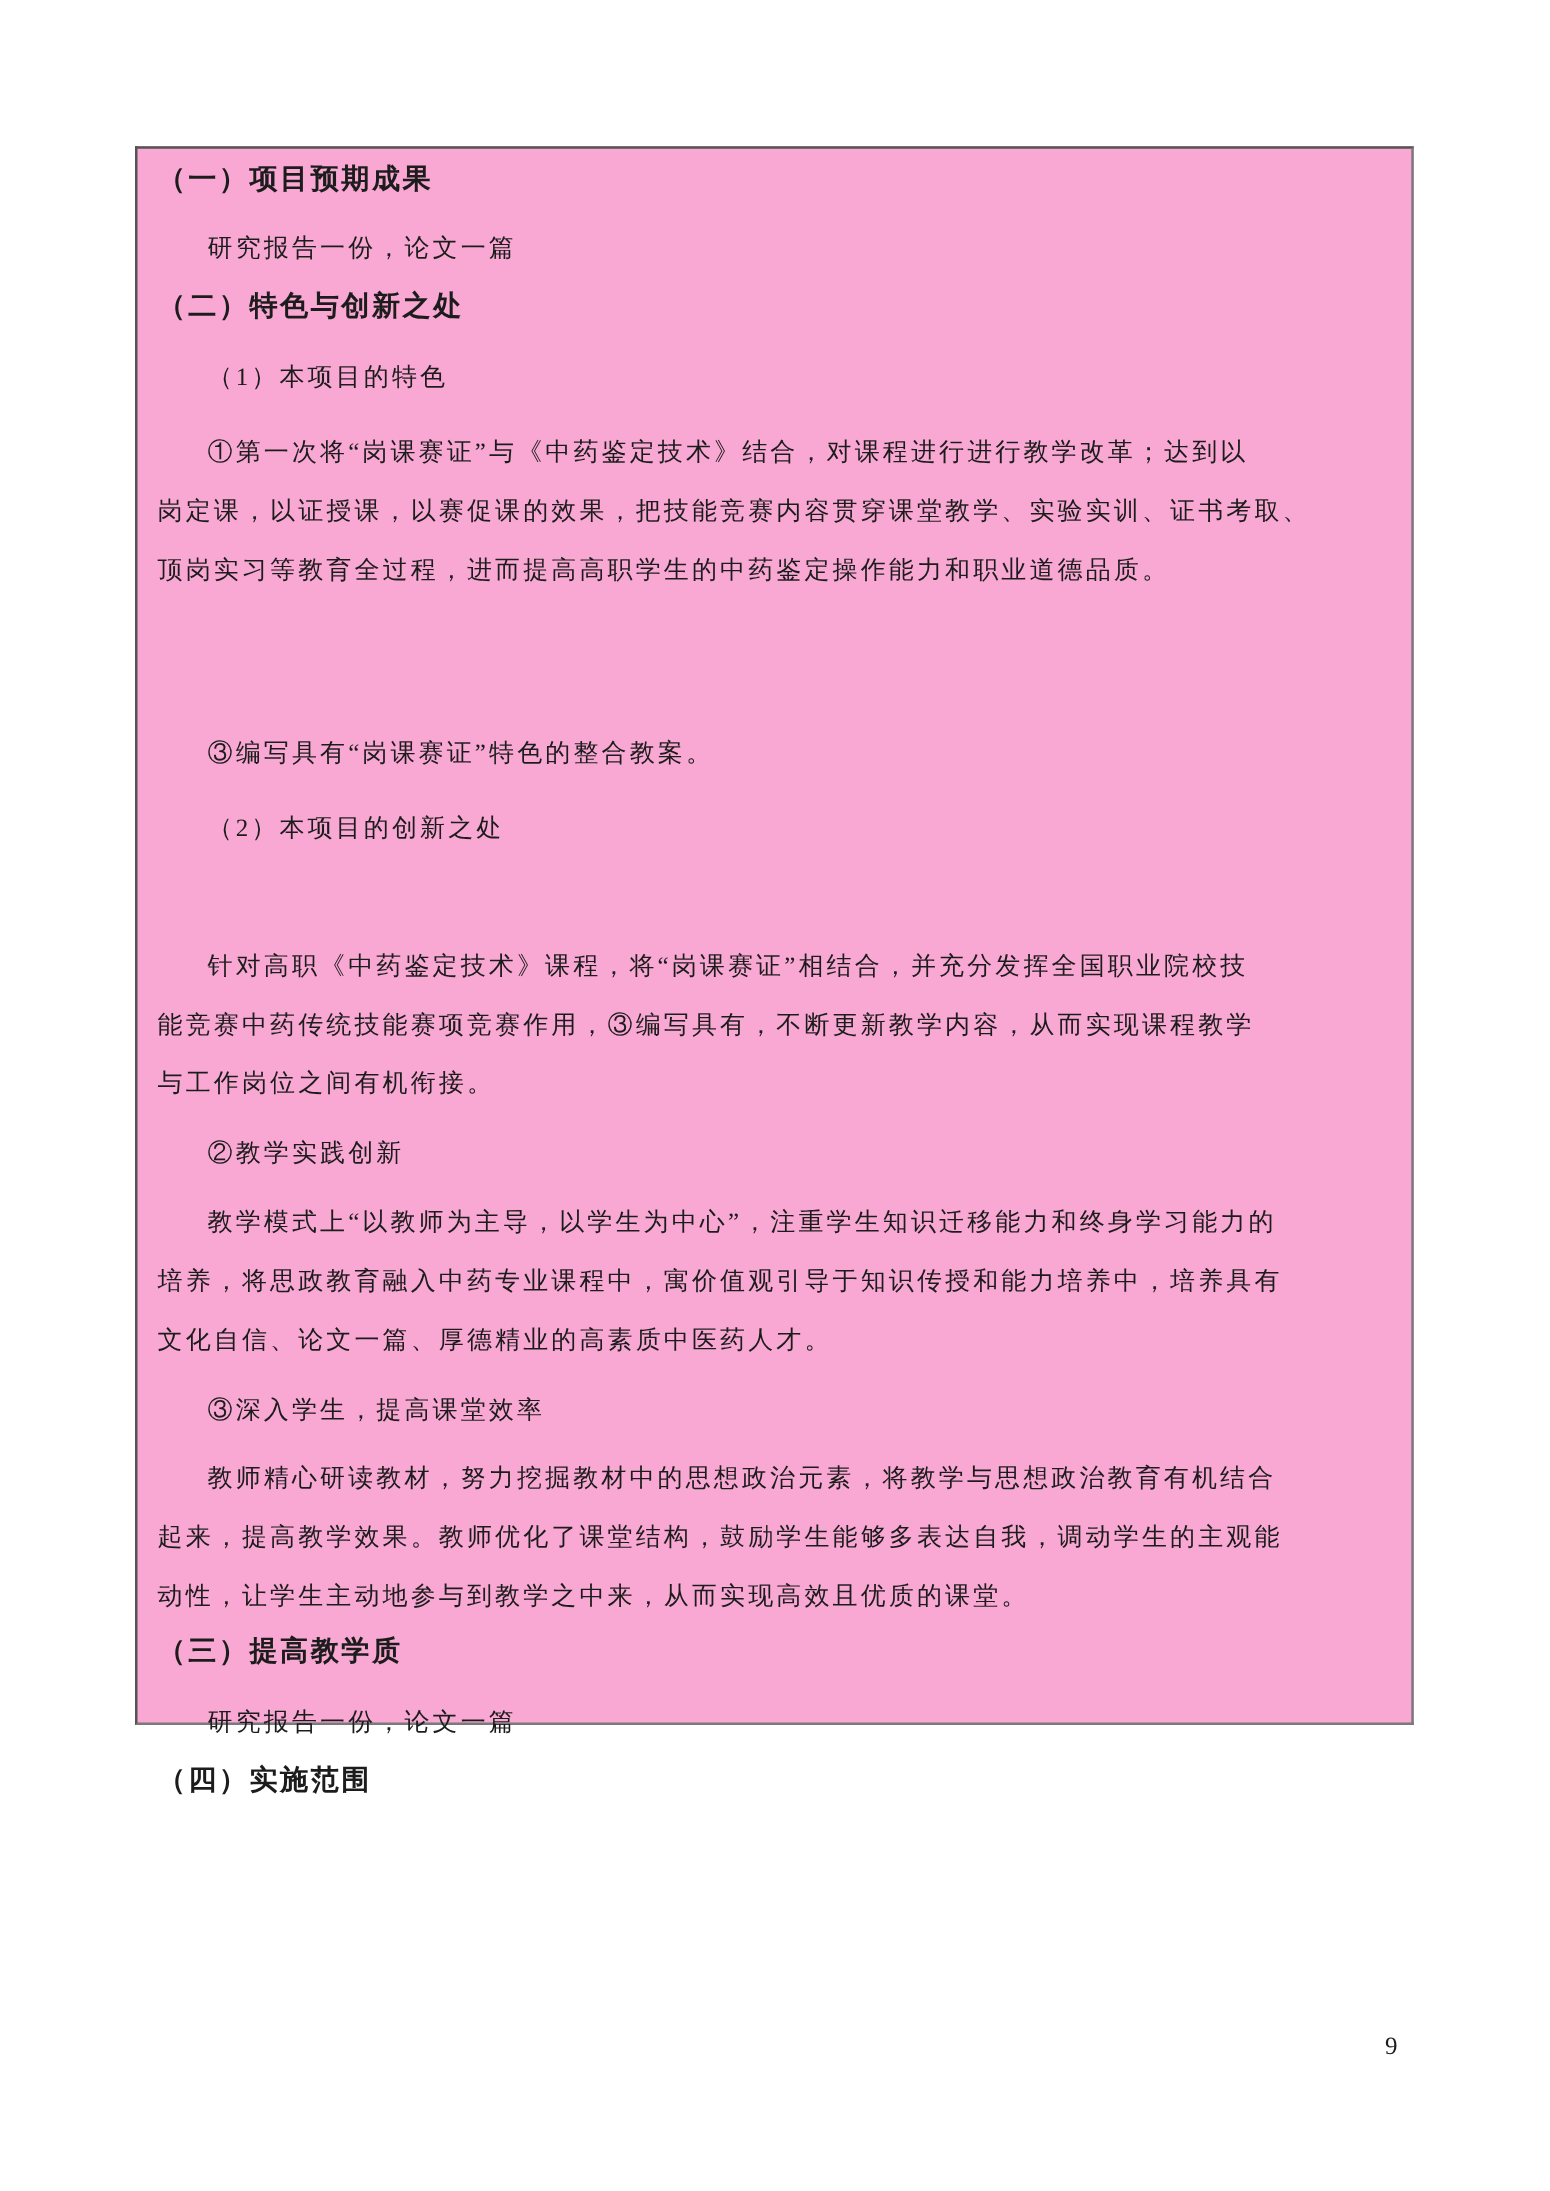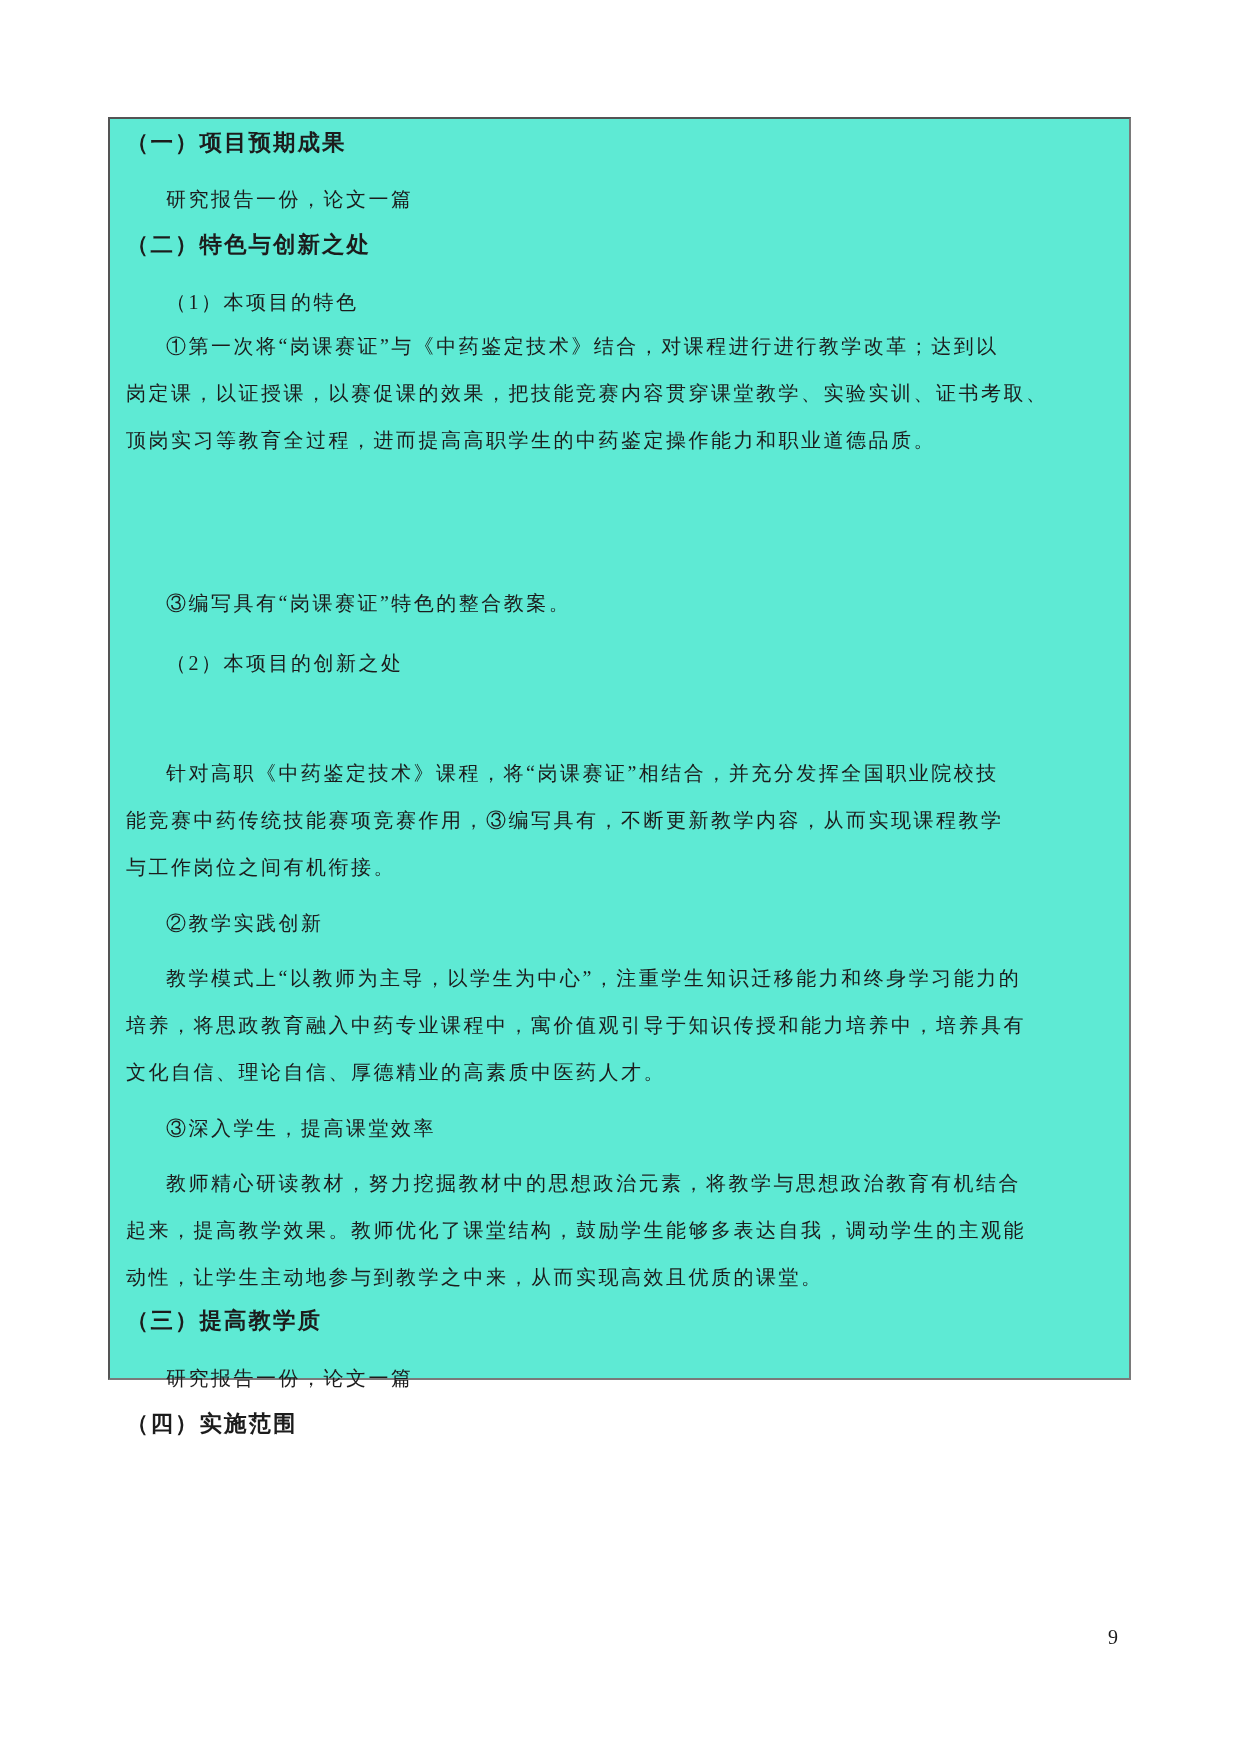--- a/index.html
+++ b/index.html
@@ -15,21 +15,21 @@
   }
   .doc-box {
     position: absolute;
     left: 108px;
     top: 117px;
     width: 1023px;
     height: 1263px;
     border: 2px solid #545454;
     border-right-color: #7a7a7a;
     border-bottom-color: #7a7a7a;
-    background: #5eead4;
+    background: #f9a8d4;
   }
   .block {
     position: absolute;
     left: 16px;
     width: 986px;
     line-height: 47px;
     white-space: pre-line;
     letter-spacing: 2.5px;
   }
   .heading {
@@ -53,32 +53,32 @@
 </style>
 </head>
 <body>
 
 <div class="page">
   <div class="doc-box">
     <div class="block heading" style="top:0px">（一）项目预期成果</div>
     <div class="block body-text" style="top:57px">研究报告一份，论文一篇</div>
     <div class="block heading" style="top:102px">（二）特色与创新之处</div>
     <div class="block body-text" style="top:160px">（1）本项目的特色</div>
-    <div class="block body-text" style="top:204px">①第一次将“岗课赛证”与《中药鉴定技术》结合，对课程进行进行教学改革；达到以
+    <div class="block body-text" style="top:220px">①第一次将“岗课赛证”与《中药鉴定技术》结合，对课程进行进行教学改革；达到以
 岗定课，以证授课，以赛促课的效果，把技能竞赛内容贯穿课堂教学、实验实训、证书考取、
 顶岗实习等教育全过程，进而提高高职学生的中药鉴定操作能力和职业道德品质。</div>
     <div class="block body-text" style="top:461px">③编写具有“岗课赛证”特色的整合教案。</div>
     <div class="block body-text" style="top:521px">（2）本项目的创新之处</div>
     <div class="block body-text" style="top:631px">针对高职《中药鉴定技术》课程，将“岗课赛证”相结合，并充分发挥全国职业院校技
 能竞赛中药传统技能赛项竞赛作用，③编写具有，不断更新教学内容，从而实现课程教学
 与工作岗位之间有机衔接。</div>
     <div class="block body-text" style="top:781px">②教学实践创新</div>
     <div class="block body-text" style="top:836px">教学模式上“以教师为主导，以学生为中心”，注重学生知识迁移能力和终身学习能力的
 培养，将思政教育融入中药专业课程中，寓价值观引导于知识传授和能力培养中，培养具有
-文化自信、理论自信、厚德精业的高素质中医药人才。</div>
+文化自信、论文一篇、厚德精业的高素质中医药人才。</div>
     <div class="block body-text" style="top:986px">③深入学生，提高课堂效率</div>
     <div class="block body-text" style="top:1041px">教师精心研读教材，努力挖掘教材中的思想政治元素，将教学与思想政治教育有机结合
 起来，提高教学效果。教师优化了课堂结构，鼓励学生能够多表达自我，调动学生的主观能
 动性，让学生主动地参与到教学之中来，从而实现高效且优质的课堂。</div>
     <div class="block heading" style="top:1178px">（三）提高教学质</div>
     <div class="block body-text" style="top:1236px">研究报告一份，论文一篇</div>
     <div class="block heading" style="top:1281px">（四）实施范围</div>
   </div>
   <div class="page-number">9</div>
 </div>

